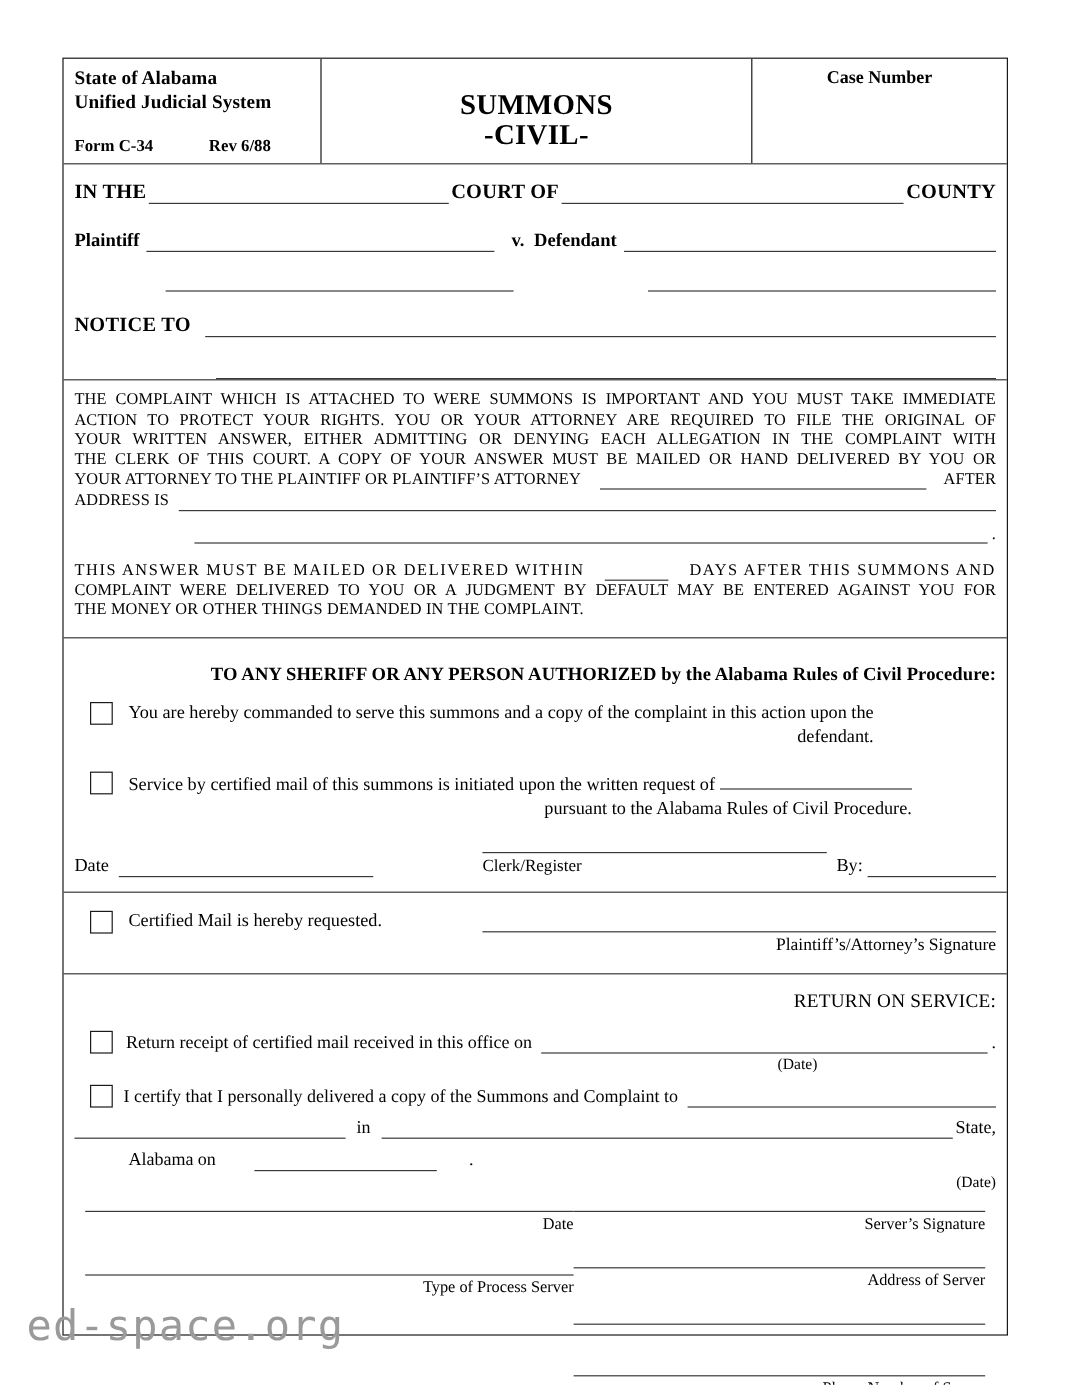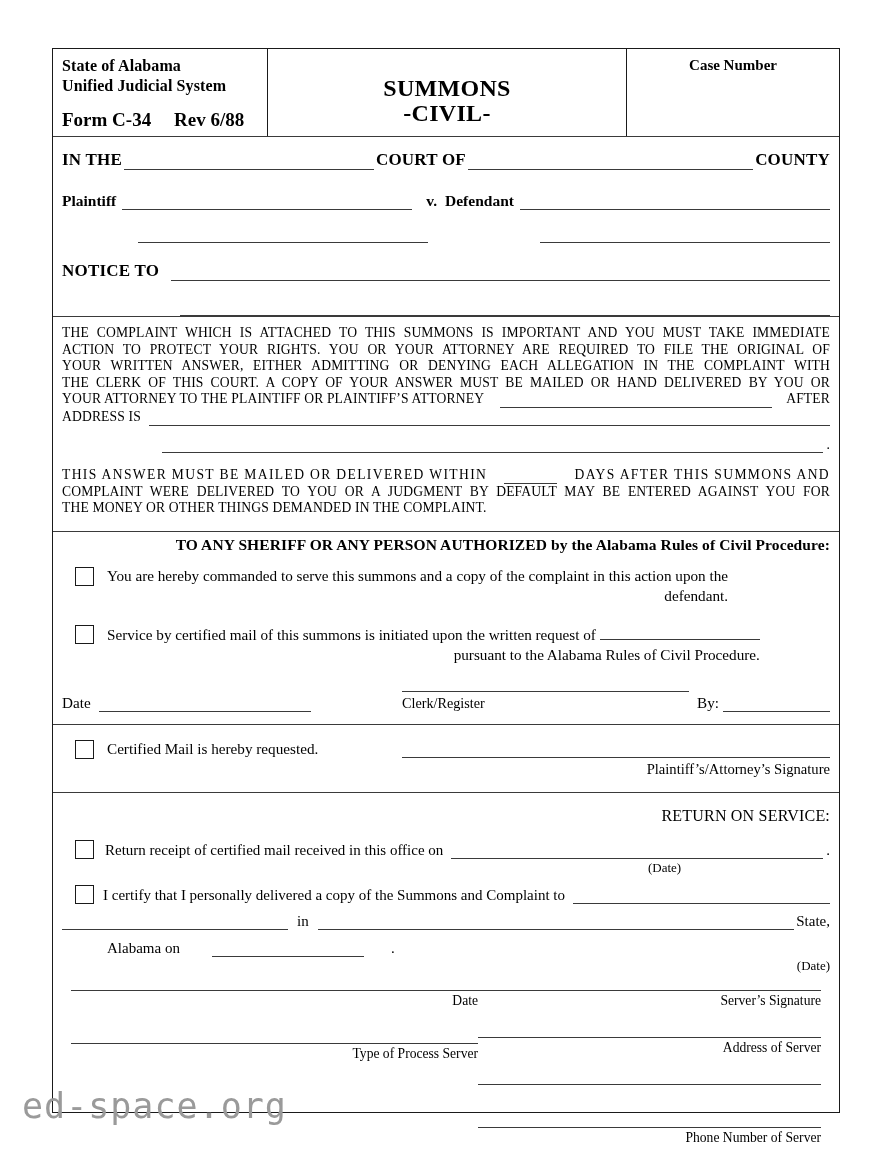--- a/index.html
+++ b/index.html
@@ -85,21 +85,21 @@
     font-size: 16px;
     line-height: 20px;
     letter-spacing: .1px;
   }
   .form-rev {
     position: absolute;
     bottom: 5px;
     left: 9px;
     right: 4px;
     font-weight: bold;
-    font-size: 19px;
+    font-size: 14px;
     display: flex;
   }
   .form-rev .fr-a { width: 112px; }
   .title-block {
     text-align: center;
     font-weight: bold;
     font-size: 24px;
     line-height: 25px;
     letter-spacing: .3px;
   }
@@ -213,21 +213,21 @@
   .para2 {
     padding: 14px 9px 14px 9px;
   }
   .days-blank {
     width: 76px;
     margin: 0 5px;
   }
 
   
   .block-sheriff {
-    padding: 4px 9px 10px 9px;
+    padding: 22px 9px 10px 9px;
   }
   .sheriff-title {
     font-weight: bold;
     font-size: 15.5px;
     letter-spacing: .1px;
   }
   .cbrow {
     display: flex;
     align-items: flex-start;
     margin-top: 12px;
@@ -454,21 +454,21 @@
         <span>NOTICE TO</span>
         <span class="blank nb"></span>
       </div>
       <div class="row-notice2">
         <span class="sp"></span>
         <span class="blank nb2"></span>
       </div>
     </div>
 
     <div class="sect divider legal para1">
-      <div class="j">THE COMPLAINT WHICH IS ATTACHED TO THIS SUMMONS IS IMPORTANT AND YOU MUST TAKE IMMEDIATE</div>
+      <div class="j">THE COMPLAINT WHICH IS ATTACHED TO WERE SUMMONS IS IMPORTANT AND YOU MUST TAKE IMMEDIATE</div>
       <div class="j">ACTION TO PROTECT YOUR RIGHTS. YOU OR YOUR ATTORNEY ARE REQUIRED TO FILE THE ORIGINAL OF</div>
       <div class="j">YOUR WRITTEN ANSWER, EITHER ADMITTING OR DENYING EACH ALLEGATION IN THE COMPLAINT WITH</div>
       <div class="j">THE CLERK OF THIS COURT. A COPY OF YOUR ANSWER MUST BE MAILED OR HAND DELIVERED BY YOU OR</div>
       <div class="ln">
         <span>YOUR ATTORNEY TO THE PLAINTIFF OR PLAINTIFF’S ATTORNEY</span>
         <span class="blank inline-blank-attorney"></span>
         <span>AFTER</span>
       </div>
       <div class="addr-row">
         <span>ADDRESS IS</span>

